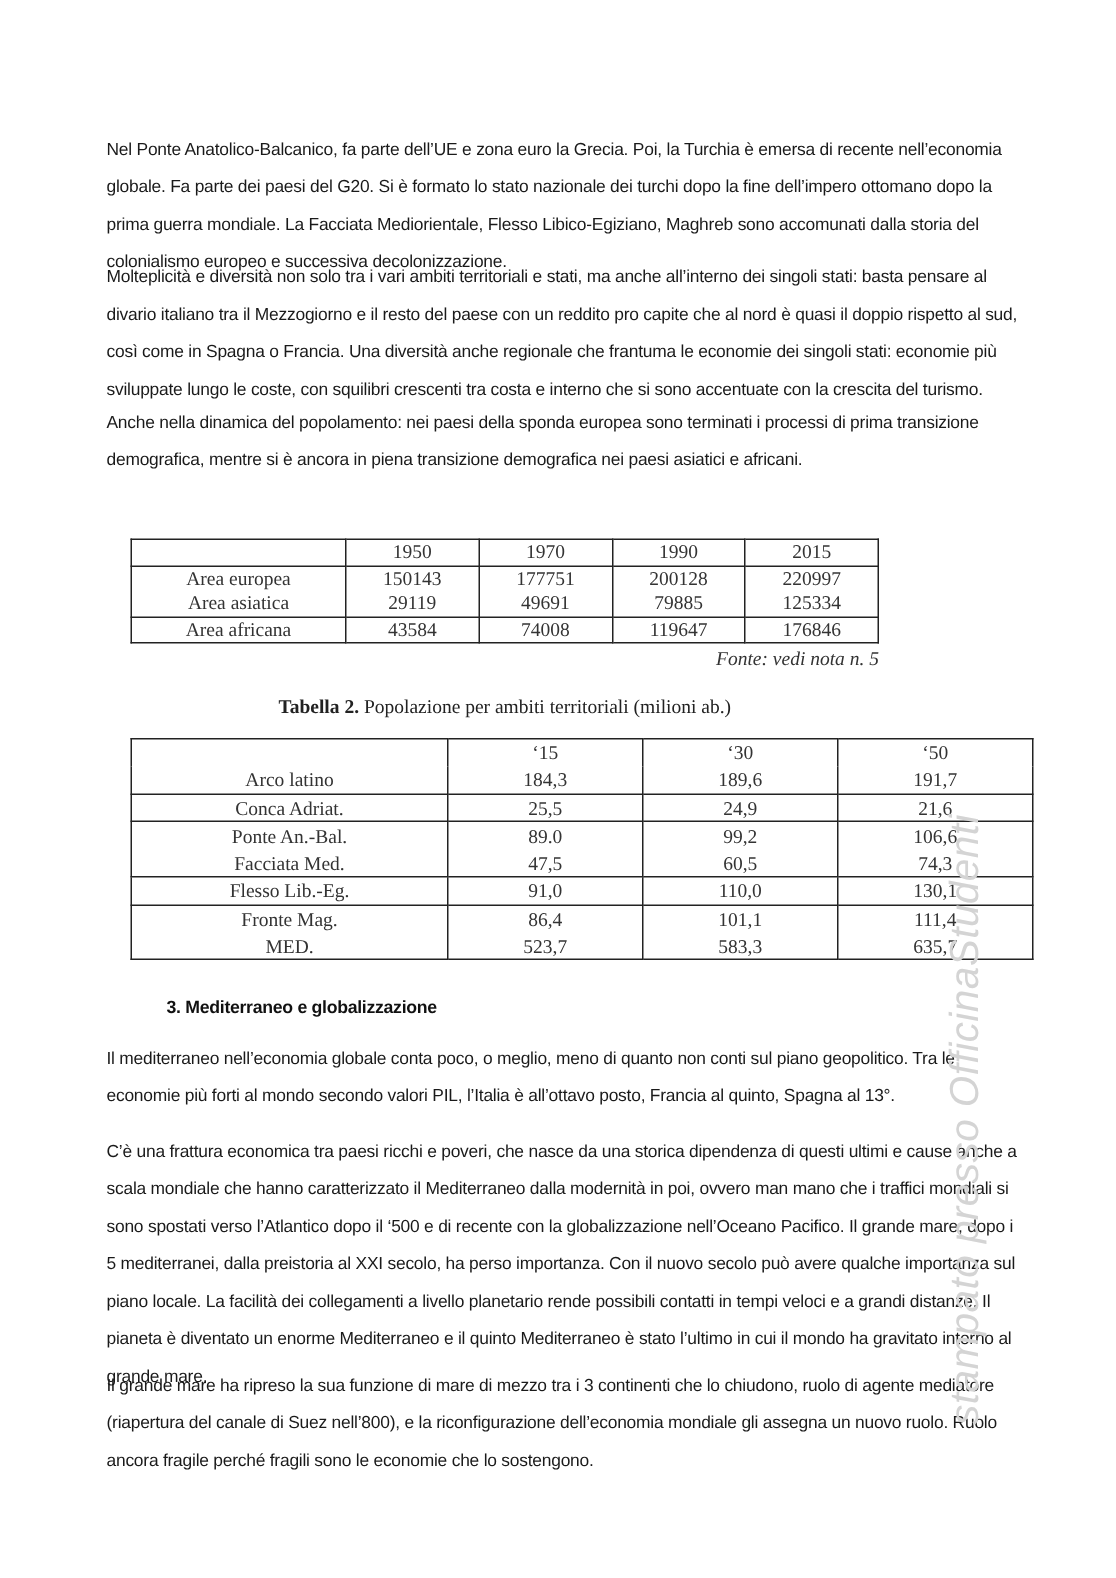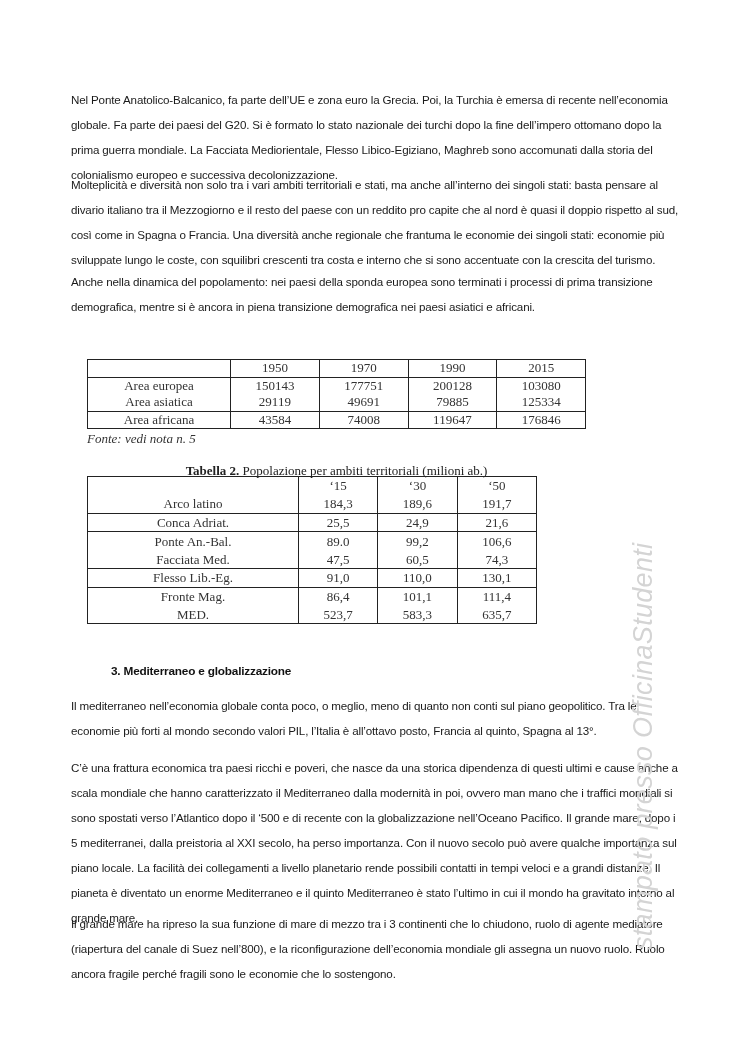--- a/index.html
+++ b/index.html
@@ -23,25 +23,25 @@
   table.t {
     position: absolute; border-collapse: collapse;
     font-family: "Liberation Serif", serif; font-size: 13px; color: #333; border-radius: 18px;
   }
   table.t td { border-left: 1px solid #222; border-right: 1px solid #222; text-align: center; padding: 0; }
   table.t tr.bt td { border-top: 1px solid #222; }
   table.t tr.bb td { border-bottom: 1px solid #222; }
   #t1 { left: 87px; top: 359px; width: 499px; }
   #t1 td { height: 16.5px; line-height: 16px; }
   #t1 td:first-child { width: 142px; }
-  #t2 { left: 87px; top: 476px; width: 450px; }
+  #t2 { left: 87px; top: 492px; width: 602px; }
   #t2 td { height: 17.8px; line-height: 17px; }
   #t2 td:first-child { width: 210px; }
   .source {
-    position: absolute; left: 87px; top: 431px; width: 499px; text-align: left;
+    position: absolute; left: 87px; top: 431px; width: 499px; text-align: right;
     font-family: "Liberation Serif", serif; font-style: italic; font-size: 13px; color: #333;
   }
   .watermark {
     position: absolute; left: 628px; top: 950px;
     transform-origin: 0 0; transform: rotate(-90deg);
     font-family: "Liberation Sans", sans-serif; font-style: italic; font-size: 27px;
     color: #d4d4d4; white-space: nowrap; letter-spacing: 0.3px;
   }
 </style>
 </head>
@@ -61,21 +61,21 @@
       <td>1950</td>
       <td>1970</td>
       <td>1990</td>
       <td>2015</td>
     </tr>
     <tr>
       <td>Area europea</td>
       <td>150143</td>
       <td>177751</td>
       <td>200128</td>
-      <td>103080</td>
+      <td>220997</td>
     </tr>
     <tr class="bb">
       <td>Area asiatica</td>
       <td>29119</td>
       <td>49691</td>
       <td>79885</td>
       <td>125334</td>
     </tr>
     <tr class="bb">
       <td>Area africana</td>

